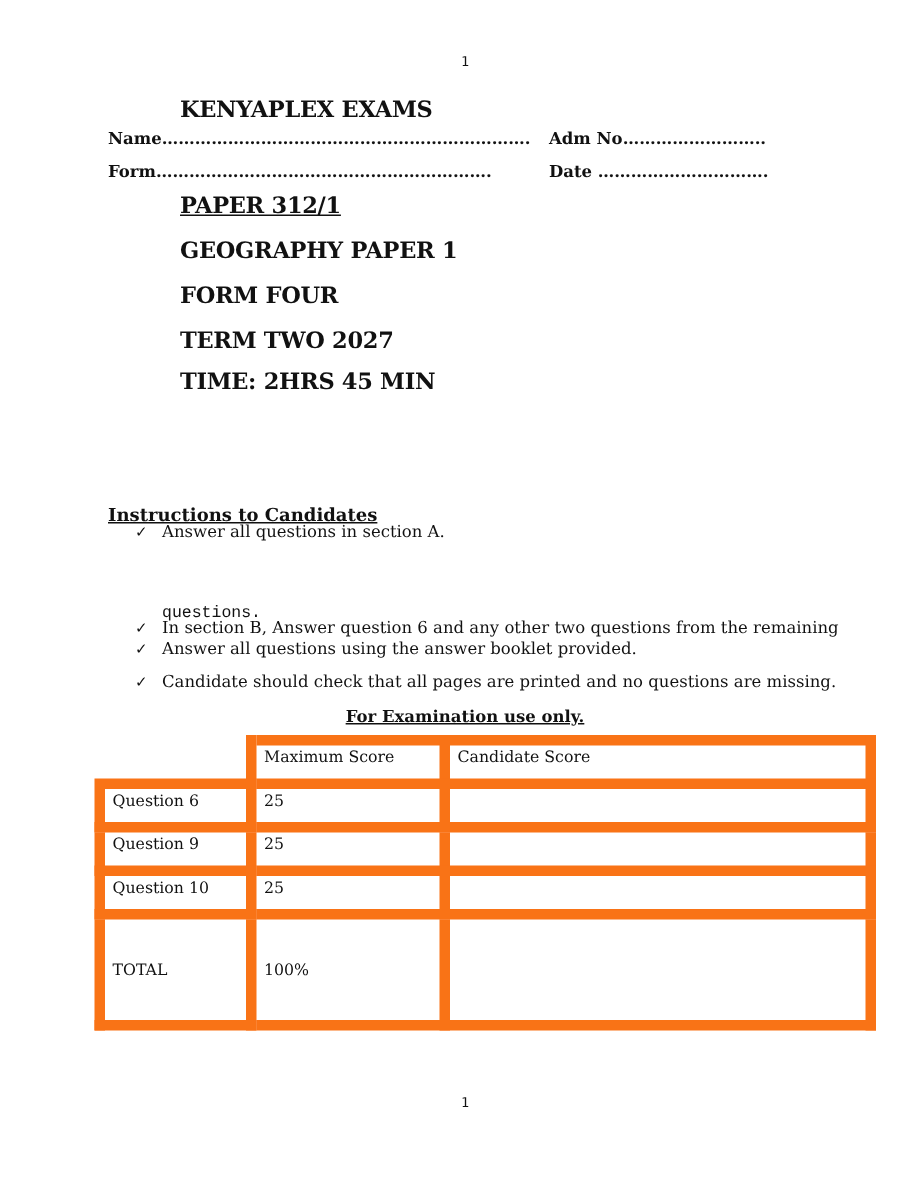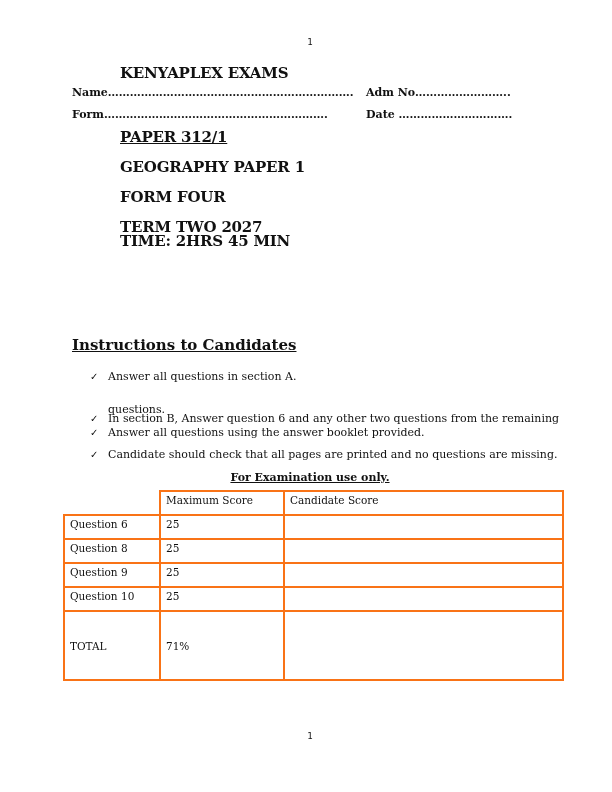--- a/index.html
+++ b/index.html
@@ -2,58 +2,58 @@
 <html><head>
   <meta charset="utf-8">
   <style>
     html, body { margin: 0; padding: 0; background: #ffffff; }
     body { width: 612px; height: 792px; position: relative; overflow: hidden;
       font-family: "DejaVu Serif", "Liberation Serif", serif; color: #111; }
     .abs { position: absolute; }
     .pgnum { font-family: "DejaVu Sans Mono", "Liberation Mono", monospace; font-size: 9px; left: 0; width: 620px; text-align: center; }
     .hdr { left: 72px; font-weight: bold; font-size: 15px; letter-spacing: -0.2px; white-space: nowrap; margin-left: 48px; }
     .line { font-weight: bold; font-size: 11px; white-space: nowrap; }
-    .instr-title { left: 72px; top: 336px; font-weight: bold; font-size: 15px; text-decoration: underline; }
+    .instr-title { left: 72px; top: 336px; font-weight: bold; font-size: 12px; text-decoration: underline; }
     .bullet { left: 90px; font-size: 11px; white-space: nowrap; }
     .bullet .chk { display: inline-block; width: 18px; font-size: 10px; }
     .cont { left: 108px; font-size: 11px; }
     .exam-use { left: 0; width: 620px; text-align: center; top: 471px; font-weight: bold; font-size: 11px; text-decoration: underline; }
     table.score { position: absolute; left: 63px; top: 490px; border-collapse: collapse; font-size: 10.5px; }
-    table.score td { border: 2px solid #f97316; padding: 2px 5px; height: 18px; vertical-align: top; }
+    table.score td { border: 7px solid #f97316; padding: 2px 5px; height: 18px; vertical-align: top; }
     table.score td.c1 { width: 84px; }
     table.score td.c2 { width: 112px; }
     table.score td.c3 { width: 267px; }
     table.score tr.total td { height: 63px; vertical-align: middle; }
     table.score td.blank-corner { border-top: none; border-left: none; }
   </style>
 </head>
 <body>
 
 <div class="abs pgnum" style="top:37px;">1</div>
 
 <div class="abs hdr" style="top:64px;">KENYAPLEX EXAMS</div>
 <div class="abs line" style="left:72px; top:86px;">Name………………………………………………………….</div>
 <div class="abs line" style="left:366px; top:86px;">Adm No……………………..</div>
 <div class="abs line" style="left:72px; top:108px;">Form…………………………………………………….</div>
 <div class="abs line" style="left:366px; top:108px;">Date ………………………….</div>
 <div class="abs hdr" style="top:128px;text-decoration:underline;">PAPER 312/1</div>
 <div class="abs hdr" style="top:158px;">GEOGRAPHY PAPER 1</div>
 <div class="abs hdr" style="top:188px;">FORM FOUR</div>
 <div class="abs hdr" style="top:218px;">TERM TWO 2027</div>
-<div class="abs hdr" style="top:232px;">TIME: 2HRS 45 MIN</div>
+<div class="abs hdr" style="top:245px;">TIME: 2HRS 45 MIN</div>
 
 <div class="abs instr-title">Instructions to Candidates</div>
 
-<div class="abs bullet" style="top:370px;">
+<div class="abs bullet" style="top:348px;">
   <span class="chk">✓</span><span>Answer all questions in section A.</span>
 </div>
 <div class="abs bullet" style="top:380px;margin-top:32px;">
   <span class="chk">✓</span><span>In section B, Answer question 6 and any other two questions from the remaining</span>
 </div>
-<div class="abs cont" style="top:403px;">questions.</div>
+<div class="abs cont" style="top:403px;font-family:Liberation Mono, monospace;">questions.</div>
 <div class="abs bullet" style="top:426px;">
   <span class="chk">✓</span><span>Answer all questions using the answer booklet provided.</span>
 </div>
 <div class="abs bullet" style="top:448px;">
   <span class="chk">✓</span><span>Candidate should check that all pages are printed and no questions are missing.</span>
 </div>
 
 <div class="abs exam-use">For Examination use only.</div>
 
 <table class="score">
@@ -62,35 +62,30 @@
     <td class="c1 blank-corner"></td>
     <td class="c2">Maximum Score</td>
     <td class="c3">Candidate Score</td>
   </tr>
   <tr>
     <td class="c1">Question 6</td>
     <td class="c2">25</td>
     <td class="c3"></td>
   </tr>
   <tr>
-    <td class="c1">Question 8</td>
-    <td class="c2">25</td>
-    <td class="c3"></td>
-  </tr>
-  <tr>
     <td class="c1">Question 9</td>
     <td class="c2">25</td>
     <td class="c3"></td>
   </tr>
   <tr>
     <td class="c1">Question 10</td>
     <td class="c2">25</td>
     <td class="c3"></td>
   </tr>
   <tr class="total">
     <td class="c1">TOTAL</td>
-    <td class="c2">71%</td>
+    <td class="c2">100%</td>
     <td class="c3"></td>
   </tr>
 </tbody>
   </table>
 
 <div class="abs pgnum" style="top:731px;">1</div>
 
 </body></html>

